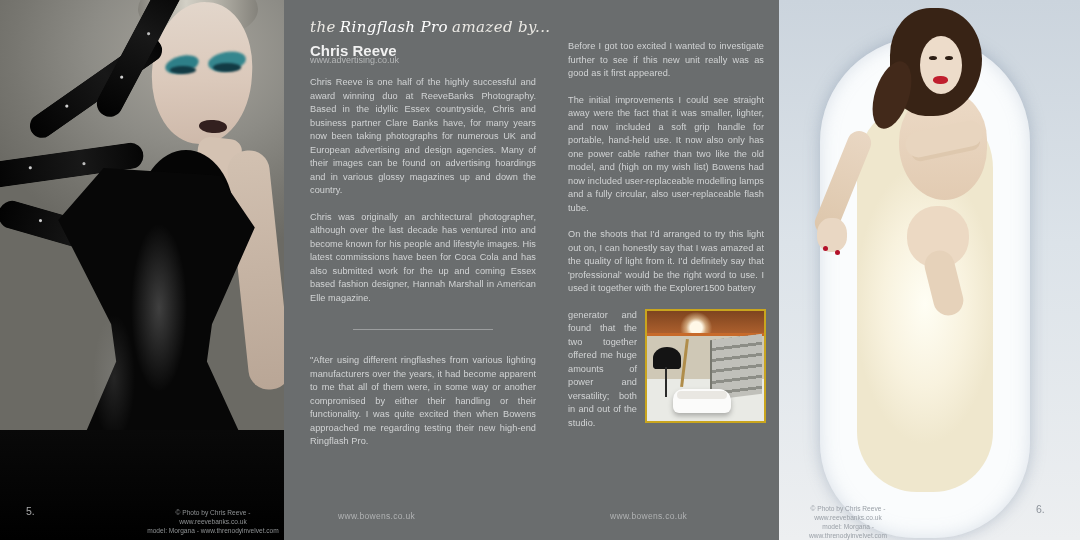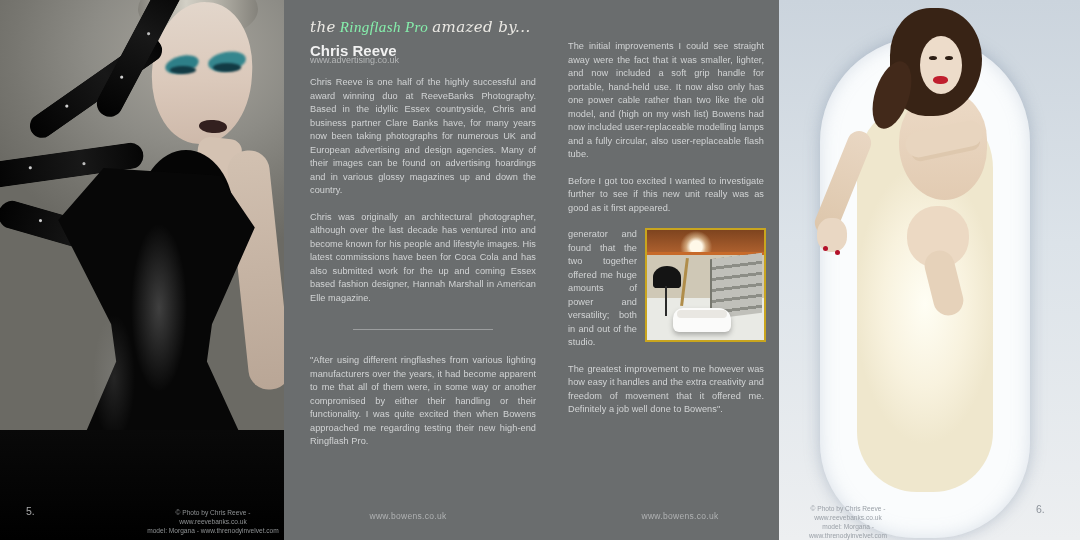--- a/index.html
+++ b/index.html
@@ -50,21 +50,21 @@
     clip-path:polygon(30% 0%,76% 2%,90% 16%,73% 42%,71% 52%,94% 86%,100% 100%,0% 100%,16% 82%,35% 52%,33% 42%,12% 14%);}
   .lp-gloss{left:60px;top:210px;width:180px;height:280px;
     background:radial-gradient(ellipse 40px 120px at 55% 35%, rgba(210,210,210,.28), transparent 70%),
                radial-gradient(ellipse 30px 90px at 30% 60%, rgba(170,170,170,.18), transparent 70%);}
   .lp-skirt{left:0;top:430px;width:284px;height:110px;background:linear-gradient(#090909,#000);}
 
   
   .title{position:absolute;left:310px;top:18px;width:260px;
     font-family:"DejaVu Serif", serif;font-style:italic;font-size:15px;color:#ebe9e4;
     letter-spacing:.4px;}
-  .title .hl{color:#86efac;font-family:Liberation Serif, serif;}
+  .title .hl{color:#ffffff;}
   .title span{margin-right:4px;}
   .author{position:absolute;left:310px;top:42px;font-size:15px;font-weight:bold;color:#f1f1f1;}
   .author-url{position:absolute;left:310px;top:55px;font-size:9px;color:#b4b6b7;}
   .col{color:#d2d4d5;font-size:9.2px;line-height:13.5px;text-align:justify;letter-spacing:.05px;}
   .col p{margin:0 0 13px 0;}
   .col1{position:absolute;left:310px;top:76px;width:226px;}
   .col2{position:absolute;left:568px;top:40px;width:196px;}
   .divider{width:140px;height:1px;background:#9b9d9e;margin:24px auto 24px auto;}
   
   .inset{float:right;width:117px;height:110px;border:2px solid #c9a51e;margin:0 -2px 6px 8px;
@@ -116,21 +116,21 @@
   .rp-knees{left:128px;top:206px;width:62px;height:62px;background:#ecd9c3;border-radius:48%;}
   .rp-shin{left:150px;top:250px;width:30px;height:66px;background:#e6d2ba;border-radius:16px;
     transform:rotate(-14deg);}
 
   
   .pagenum-left{position:absolute;left:26px;top:505px;font-size:10.5px;color:#a9aaab;}
   .pagenum-right{position:absolute;left:1036px;top:503px;font-size:10.5px;color:#8d939b;}
   .credit{font-size:6.6px;line-height:9px;text-align:center;}
   .credit-left{position:absolute;left:142px;top:508px;width:142px;color:#8f9294;}
   .credit-right{position:absolute;left:786px;top:504px;width:124px;color:#9aa0a7;text-align:center;}
-  .bowens{position:absolute;top:511px;width:140px;text-align:center;font-size:8.5px;color:#b0b2b3;letter-spacing:.3px;}
+  .bowens{position:absolute;top:511px;width:140px;font-size:8.5px;color:#b0b2b3;letter-spacing:.3px;}
   .bowens-left{left:338px;}
   .bowens-right{left:610px;}
 </style>
 </head>
 <body>
 
 <div class="left-photo">
   <div class="lp-hairtop"></div>
   <div class="lp-face"></div>
   <div class="lp-eye-l"></div>
@@ -160,34 +160,34 @@
 <div class="author-url">www.advertising.co.uk</div>
 
 <div class="col col1">
   <p>Chris Reeve is one half of the highly successful and award winning duo at ReeveBanks Photography. Based in the idyllic Essex countryside, Chris and business partner Clare Banks have, for many years now been taking photographs for numerous UK and European advertising and design agencies. Many of their images can be found on advertising hoardings and in various glossy magazines up and down the country.</p>
   <p>Chris was originally an architectural photographer, although over the last decade has ventured into and become known for his people and lifestyle images. His latest commissions have been for Coca Cola and has also submitted work for the up and coming Essex based fashion designer, Hannah Marshall in American Elle magazine.</p>
   <div class="divider"></div>
   <p>"After using different ringflashes from various lighting manufacturers over the years, it had become apparent to me that all of them were, in some way or another compromised by either their handling or their functionality. I was quite excited then when Bowens approached me regarding testing their new high-end Ringflash Pro.</p>
 </div>
 
 <div class="col col2">
+  <p>Before I got too excited I wanted to investigate further to see if this new unit really was as good as it first appeared.</p>
   <p>The initial improvements I could see straight away were the fact that it was smaller, lighter, and now included a soft grip handle for portable, hand-held use. It now also only has one power cable rather than two like the old model, and (high on my wish list) Bowens had now included user-replaceable modelling lamps and a fully circular, also user-replaceable flash tube.</p>
-  <p>Before I got too excited I wanted to investigate further to see if this new unit really was as good as it first appeared.</p>
+  <p>On the shoots that I'd arranged to try this light out on, I can honestly say that I was amazed at the quality of light from it. I'd definitely say that 'professional' would be the right word to use. I used it together with the Explorer1500 battery</p>
   <div class="inset">
     <div class="in-mezz"></div>
     <div class="in-rail"></div>
     <div class="in-pole"></div>
     <div class="in-umbrella"></div>
     <div class="in-ustand"></div>
     <div class="in-scaffold"></div>
     <div class="in-tub"></div>
     <div class="in-tubrim"></div>
   </div>
   <p>generator and found that the two together offered me huge amounts of power and versatility; both in and out of the studio.</p>
-  <p>The greatest improvement to me however was how easy it handles and the extra creativity and freedom of movement that it offered me. Definitely a job well done to Bowens".</p>
 </div>
 
 <div class="right-photo">
   <div class="rp-tub"></div>
   <div class="rp-milk"></div>
   <div class="rp-reach"></div>
   <div class="rp-hand"></div>
   <div class="rp-nail1"></div>
   <div class="rp-nail2"></div>
   <div class="rp-body"></div>

